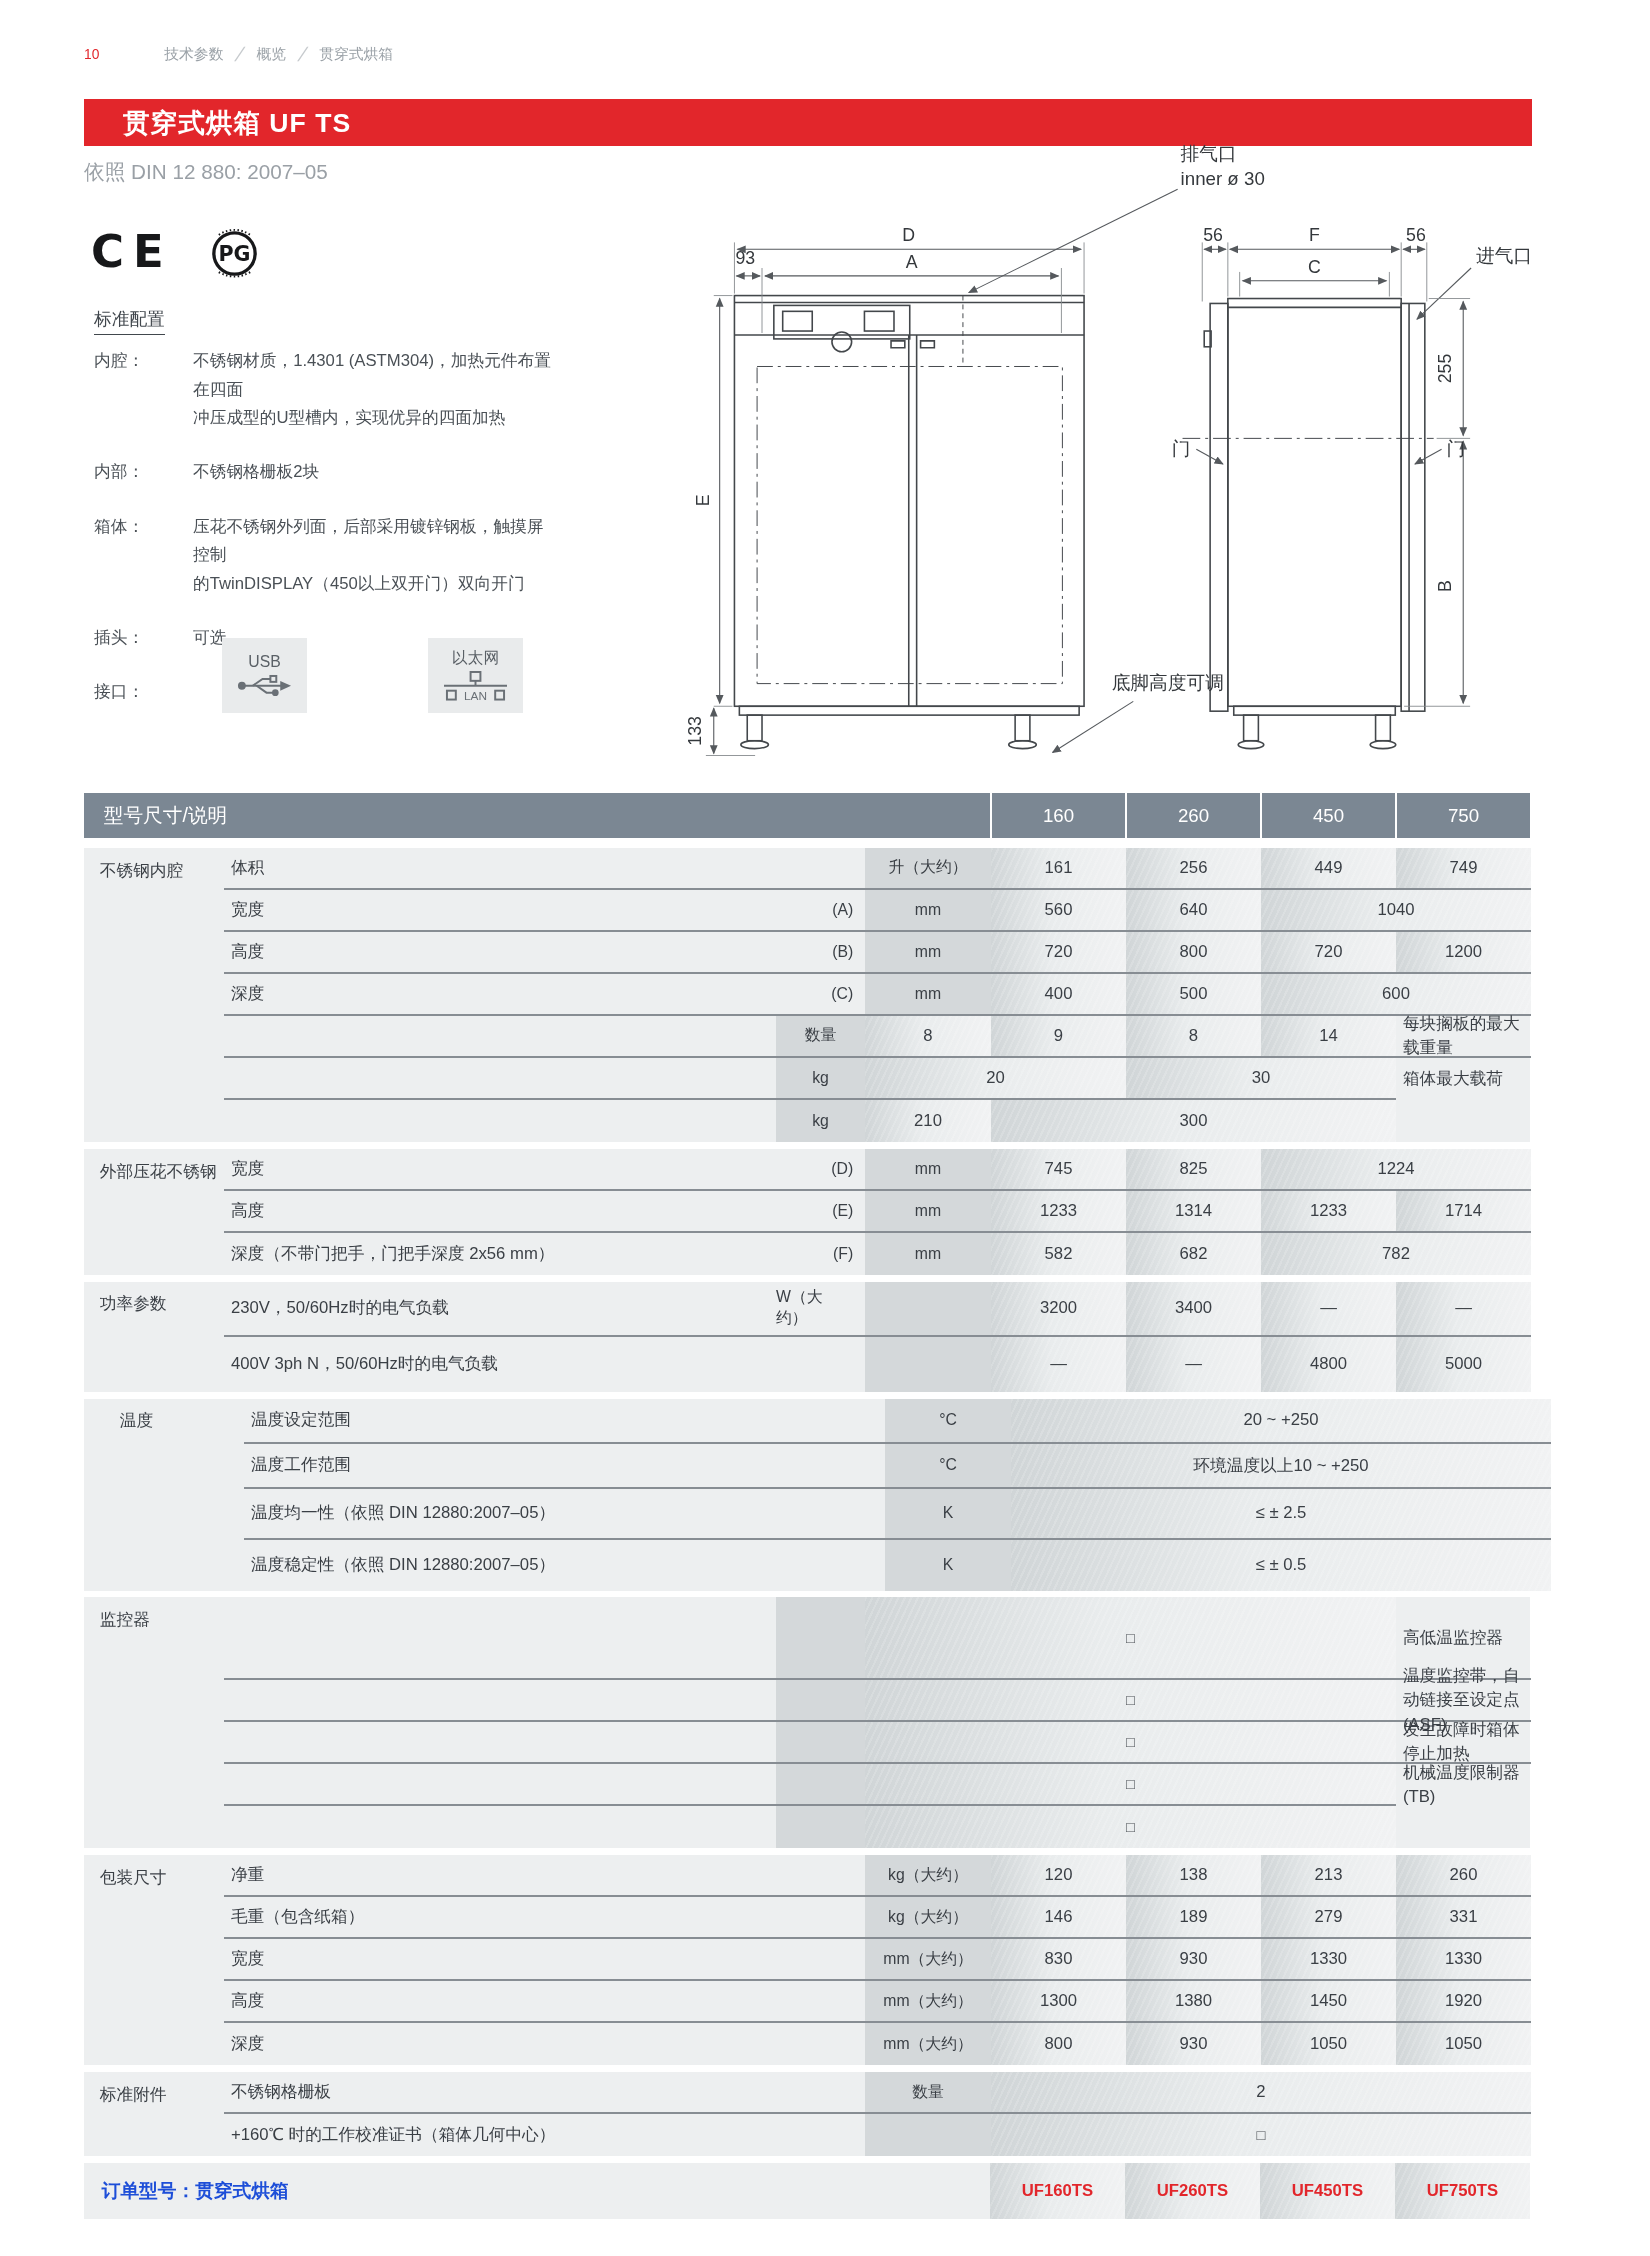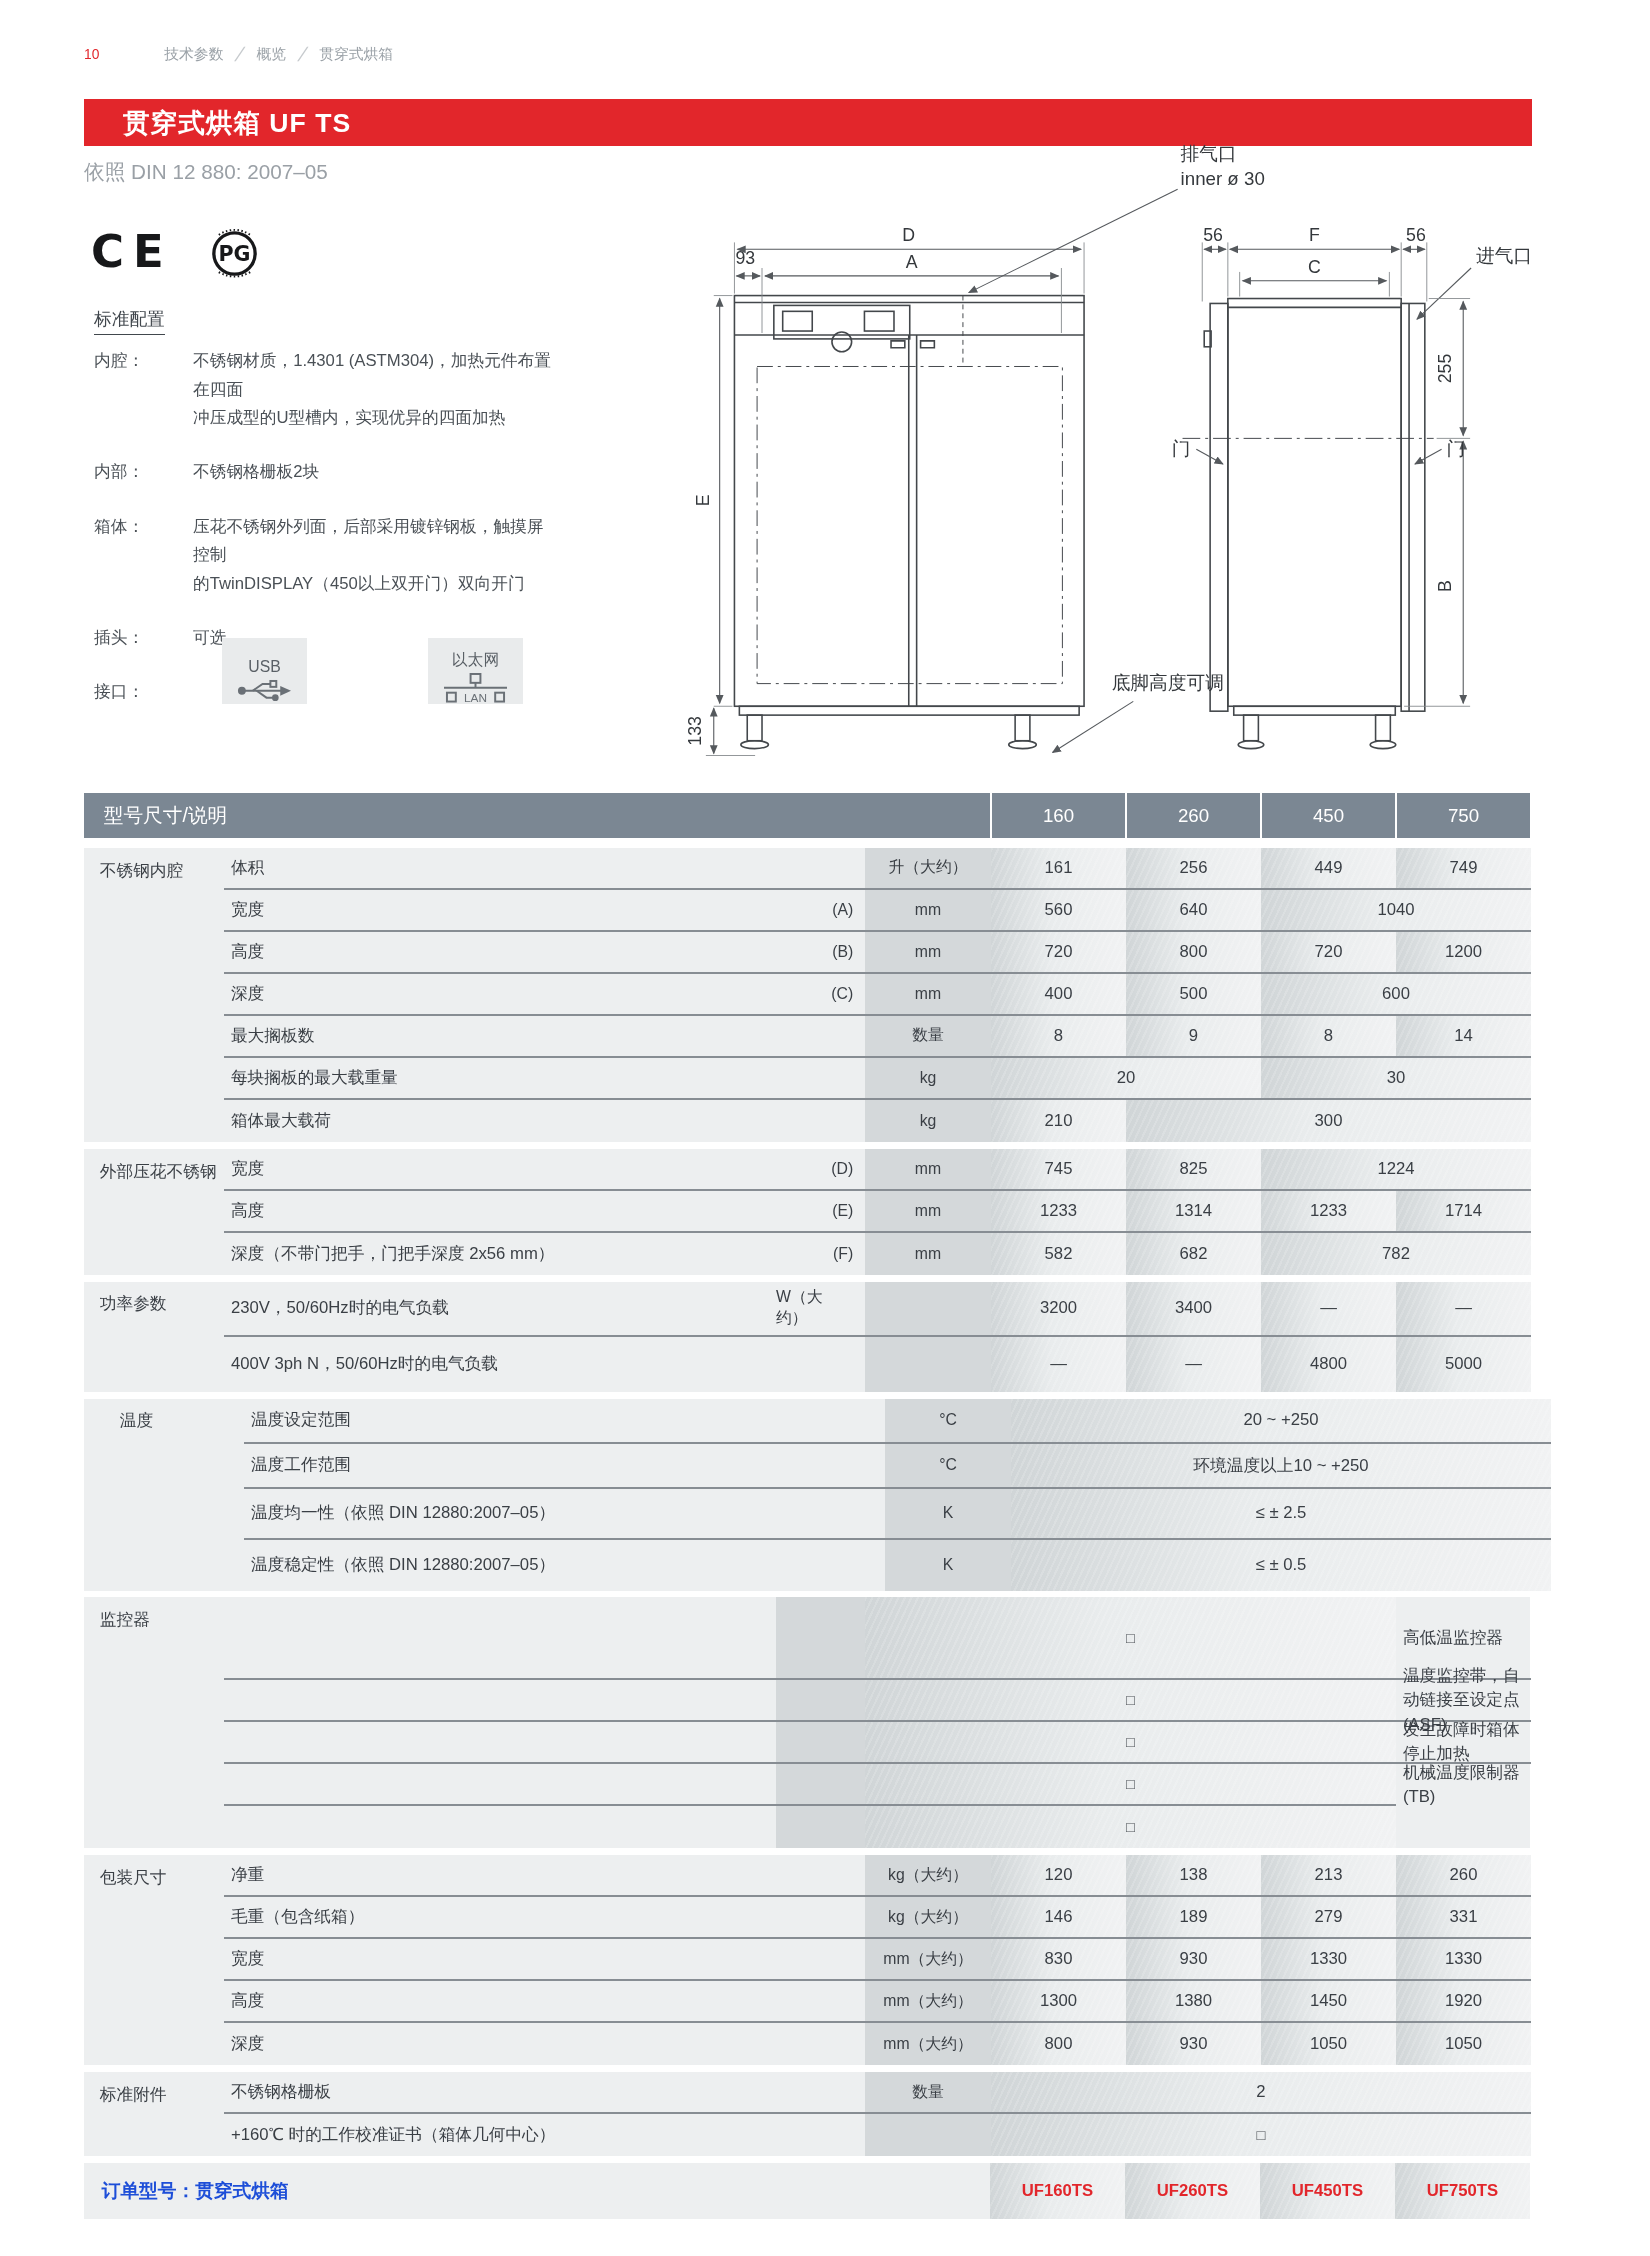--- a/index.html
+++ b/index.html
@@ -26,22 +26,22 @@
   
   .cfg-heading{position:absolute;left:94px;top:307px;font-size:17.7px;color:#41474d;
                border-bottom:1.5px solid #41474d;padding-bottom:3px;}
   .cfg-list{position:absolute;left:94px;top:347px;width:463px;}
   .cfg-item{display:flex;margin-bottom:25.6px;}
   .cfg-label{width:99px;flex:0 0 99px;font-size:16.7px;color:#4a5056;line-height:28.6px;}
   .cfg-text{font-size:16.7px;color:#4a5056;line-height:28.6px;white-space:pre-line;}
 
   
   .ifaces{position:absolute;left:222px;top:638px;display:flex;gap:121px;}
-  .iface{background:#e9ebec;width:85px;height:66px;display:flex;flex-direction:column;
-         align-items:center;justify-content:flex-end;gap:2px;}
+  .iface{background:#e9ebec;width:85px;height:75px;display:flex;flex-direction:column;
+         align-items:center;justify-content:center;gap:2px;}
   .iface.eth{width:95px;}
   .iface-label{font-size:15.8px;color:#5a6066;}
 
   
   .diagram{position:absolute;left:493px;top:138px;}
   .dwg{stroke:#43474b;fill:none;stroke-width:1.6px;}
   .dim{stroke:#55595d;fill:none;stroke-width:1.1px;}
   .ext{stroke:#85898d;fill:none;stroke-width:0.9px;}
   .dimtxt{font-size:18px;fill:#34383c;font-family:"Liberation Sans",sans-serif;}
   .lbl{font-size:19px;fill:#34383c;font-family:"Liberation Sans",sans-serif;}
@@ -287,21 +287,20 @@
           <div class="cell vcell rb">720</div>
           <div class="cell vcell rb">800</div>
           <div class="cell vcell rb">720</div>
           <div class="cell vcell rb">1200</div>
           <div class="cell dcell rb">深度</div>
           <div class="cell lcell rb">(C)</div>
           <div class="cell ucell rb">mm</div>
           <div class="cell vcell rb">400</div>
           <div class="cell vcell rb">500</div>
           <div class="cell vcell rb" style="grid-column: span 2;">600</div>
-          <div class="cell dcell rb">最大搁板数</div>
           <div class="cell lcell rb"></div>
           <div class="cell ucell rb">数量</div>
           <div class="cell vcell rb">8</div>
           <div class="cell vcell rb">9</div>
           <div class="cell vcell rb">8</div>
           <div class="cell vcell rb">14</div>
           <div class="cell dcell rb">每块搁板的最大载重量</div>
           <div class="cell lcell rb"></div>
           <div class="cell ucell rb">kg</div>
           <div class="cell vcell rb" style="grid-column: span 2;">20</div>

